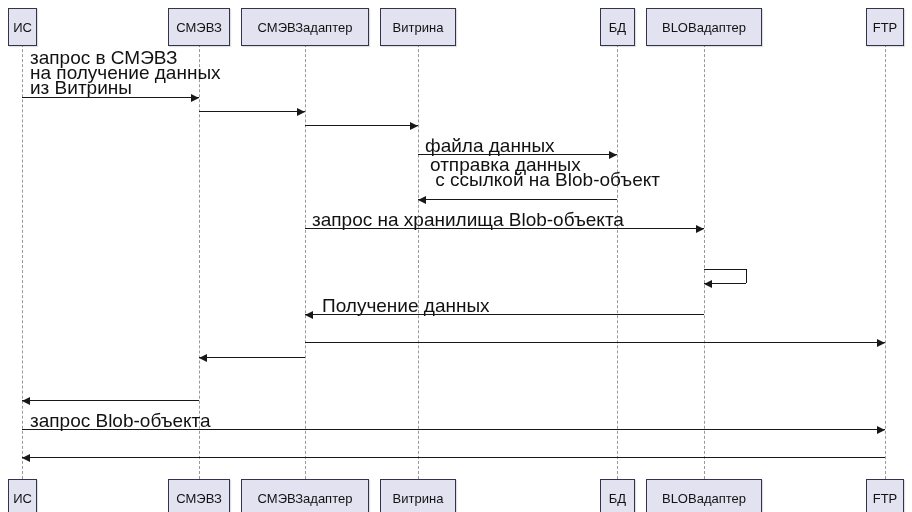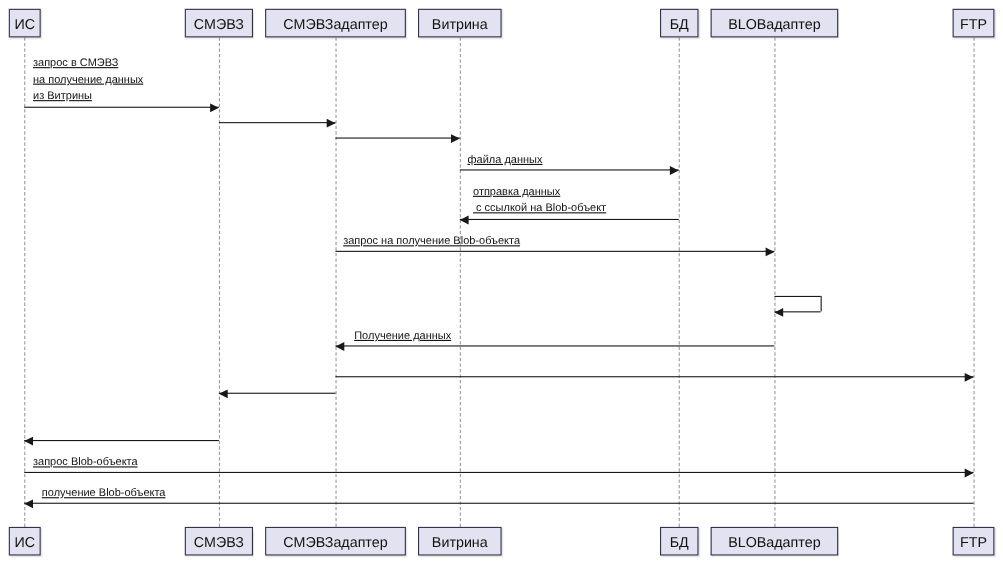--- a/index.html
+++ b/index.html
@@ -16,36 +16,35 @@
     background:var(--background);
     font-family:"Liberation Sans", sans-serif;
     position:relative;overflow:hidden;
   }
   .diagram{position:absolute;left:0;top:0;width:912px;height:512px;}
   .lifeline{
     position:absolute;top:34px;height:445px;width:0;
     border-left:1px dashed var(--lifeline);
   }
   .participant{
-    position:absolute;height:26px;
+    position:absolute;height:38px;
     background:var(--participant-fill);
     border:1px solid var(--participant-border);
     display:flex;align-items:center;justify-content:center;
     font-size:13px;color:var(--text);
     box-shadow:1px 1px 1px rgba(0,0,0,0.12);
     white-space:nowrap;
   }
   .msg{position:absolute;height:1px;background:var(--arrow);}
   .head{position:absolute;width:0;height:0;top:-3px;}
   .head.right{right:0;border-top:4px solid transparent;border-bottom:4px solid transparent;border-left:8px solid var(--arrow);}
   .head.left{left:0;border-top:4px solid transparent;border-bottom:4px solid transparent;border-right:8px solid var(--arrow);}
   .msg-label{
-    position:absolute;font-size:10px;line-height:15px;color:var(--text);
+    position:absolute;font-size:19px;line-height:15px;color:var(--text);
     white-space:pre;
-    text-decoration:underline;
   }
   .self-line-h{position:absolute;height:1px;background:var(--arrow);}
   .self-line-v{position:absolute;width:1px;background:var(--arrow);}
 </style>
 </head>
 <body>
 
 <div class="diagram">
 
   <div class="lifeline" style="left:22px"></div>
@@ -77,27 +76,27 @@
 
   <div class="msg" style="left:305px;top:125px;width:113px">
     <div class="head right"></div>
   </div>
 
   <div class="msg-label" style="left:425px;top:138px">файла данных</div>
   <div class="msg" style="left:418px;top:154px;width:199px">
     <div class="head right"></div>
   </div>
 
-  <div class="msg-label" style="left:430px;top:167px">отправка данных
+  <div class="msg-label" style="left:430px;top:157px">отправка данных
  с ссылкой на Blob-объект</div>
   <div class="msg" style="left:418px;top:199px;width:199px">
     <div class="head left"></div>
   </div>
 
-  <div class="msg-label" style="left:312px;top:212px">запрос на получение Blob-объекта</div>
+  <div class="msg-label" style="left:312px;top:212px">запрос на хранилища Blob-объекта</div>
   <div class="msg" style="left:305px;top:228px;width:399px">
     <div class="head right"></div>
   </div>
 
   <div class="self-line-h" style="left:704px;top:269px;width:42px"></div>
   <div class="self-line-v" style="left:746px;top:269px;height:14px"></div>
   <div class="msg" style="left:704px;top:283px;width:42px">
     <div class="head left"></div>
   </div>
 
@@ -116,21 +115,20 @@
 
   <div class="msg" style="left:22px;top:400px;width:177px">
     <div class="head left"></div>
   </div>
 
   <div class="msg-label" style="left:30px;top:413px">запрос Blob-объекта</div>
   <div class="msg" style="left:22px;top:429px;width:863px">
     <div class="head right"></div>
   </div>
 
-  <div class="msg-label" style="left:38px;top:441px">получение Blob-объекта</div>
   <div class="msg" style="left:22px;top:457px;width:863px">
     <div class="head left"></div>
   </div>
 
   <div class="participant" style="left:8px;top:479px;width:29px">ИС</div>
   <div class="participant" style="left:168px;top:479px;width:62px">СМЭВЗ</div>
   <div class="participant" style="left:241px;top:479px;width:128px">СМЭВЗадаптер</div>
   <div class="participant" style="left:380px;top:479px;width:76px">Витрина</div>
   <div class="participant" style="left:600px;top:479px;width:35px">БД</div>
   <div class="participant" style="left:646px;top:479px;width:116px">BLOBадаптер</div>

